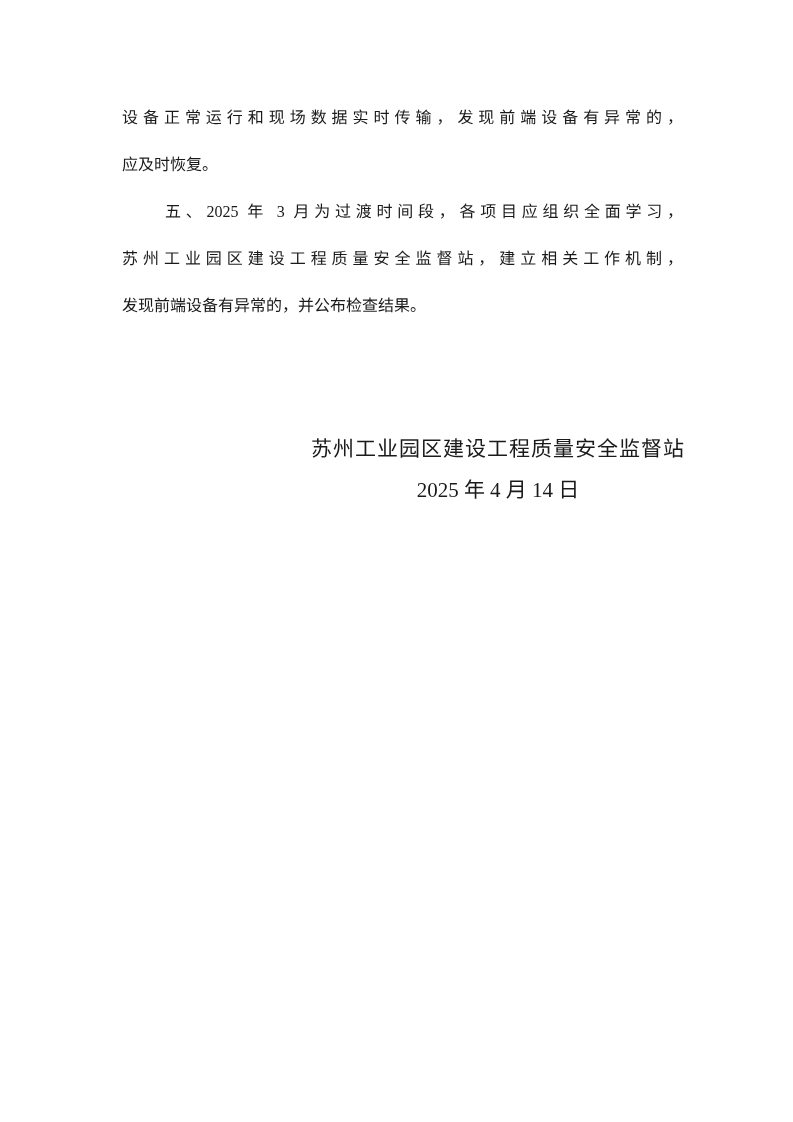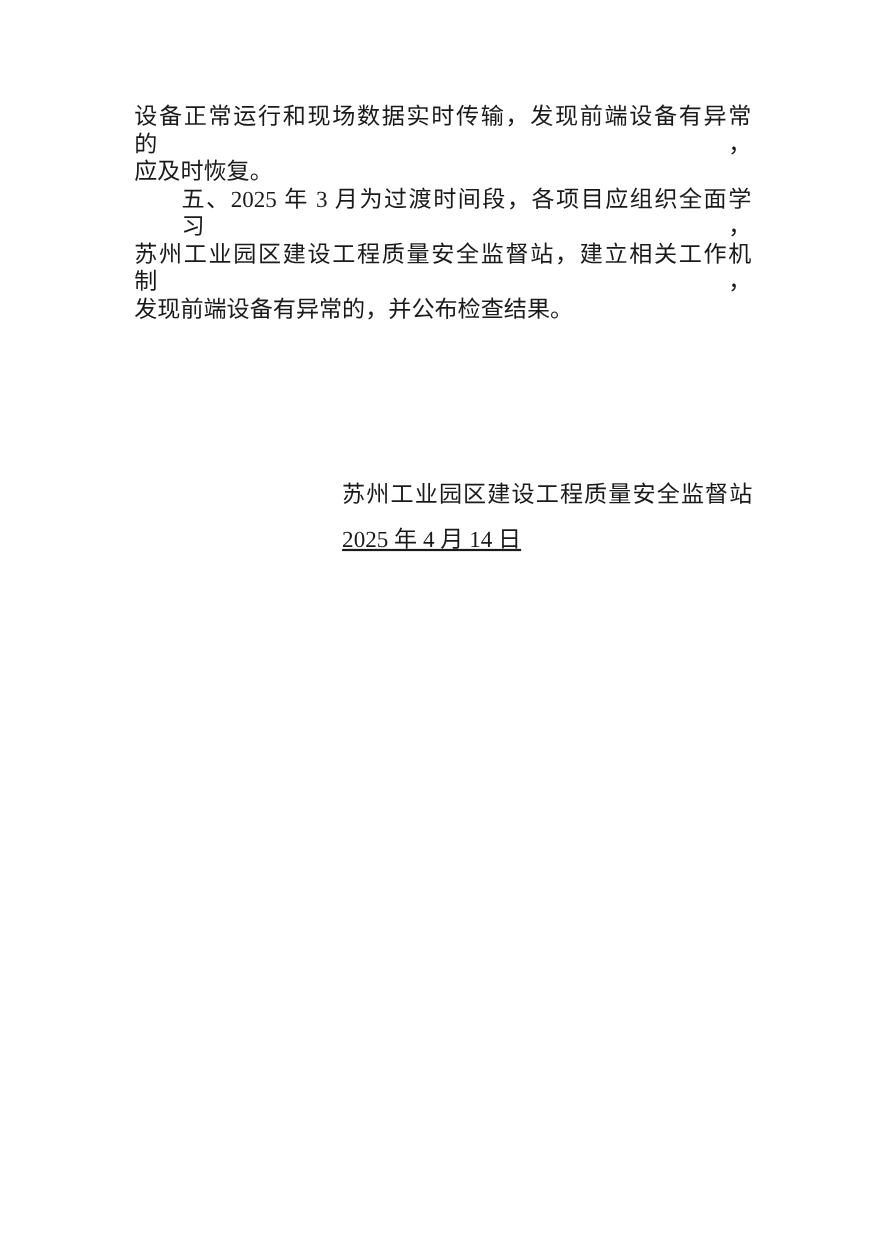--- a/index.html
+++ b/index.html
@@ -14,22 +14,22 @@
     background: #ffffff;
     overflow: hidden;
     font-family: "Liberation Serif", "DejaVu Serif", serif;
     color: #1a1a1a;
   }
   .body-text {
     position: absolute;
     top: 94px;
     left: 122px;
     width: 561px;
-    font-size: 21px;
-    line-height: 25px;
+    font-size: 16px;
+    line-height: 47px;
   }
   .para {
     margin: 0;
   }
   .line {
     white-space: normal;
   }
   
   .line.jf {
     text-align: justify;
@@ -38,29 +38,28 @@
   
   .line.indent {
     padding-left: 43px;
   }
   .signature {
     position: absolute;
     top: 429px;
     right: 108px;
     font-size: 21px;
     line-height: 40px;
-    text-align: left;
+    text-align: center;
   }
   .signature .agency {
     letter-spacing: 1px;
     white-space: nowrap;
   }
   .signature .date {
     margin-top: 1px;
-    text-decoration: underline;
   }
 </style>
 </head>
 <body>
 
 <div class="page">
 
   <div class="body-text">
 
     <div class="para">

